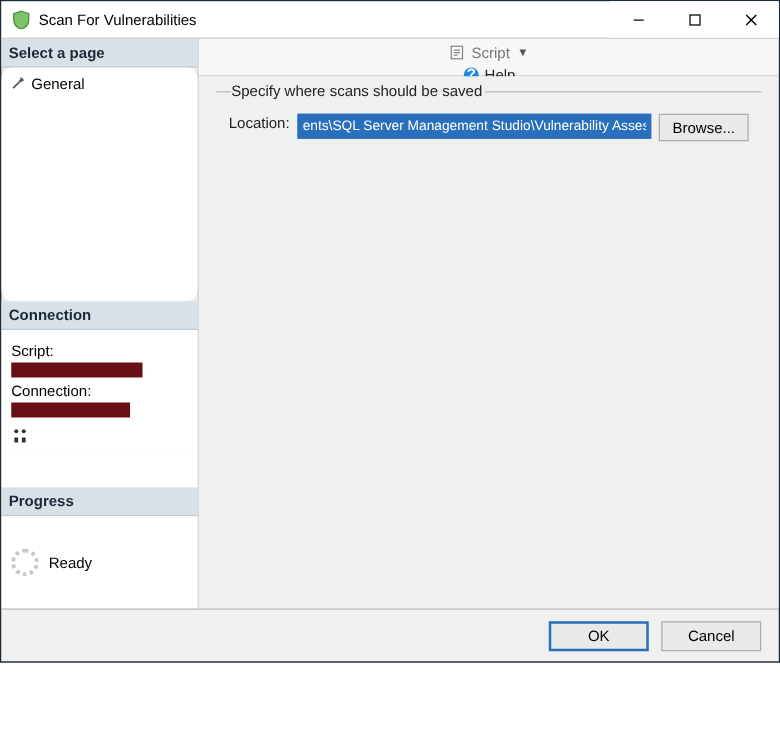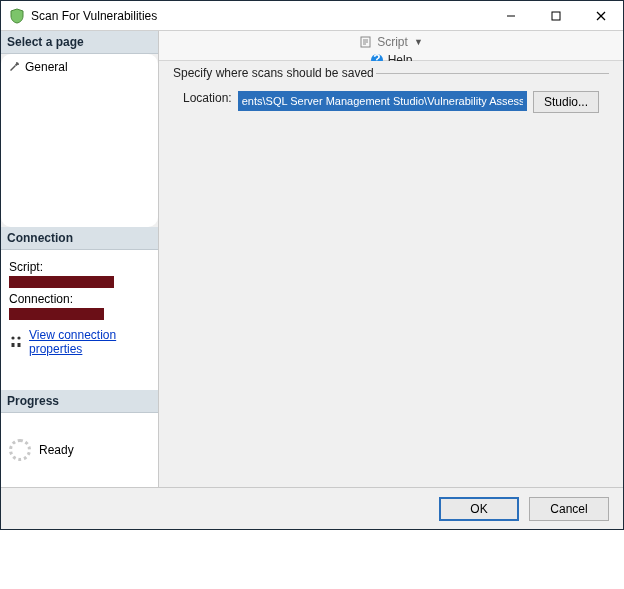--- a/index.html
+++ b/index.html
@@ -25,21 +25,21 @@
   .progress-block { background: #fff; padding: 8px; display: flex; align-items: center; gap: 8px; height: 74px; }
   .spinner { width: 22px; height: 22px; border-radius: 50%; border: 3px dotted #c8c8c8; }
   .main { flex: 1; background: #f0f0f0; display: flex; flex-direction: column; }
   .toolbar { height: 30px; display: flex; align-items: center; gap: 4px; padding: 0 8px; border-bottom: 1px solid #d5d5d5; background: #f7f7f7; flex-direction: column; }
   .tool-sep { width: 1px; height: 18px; background: #c0c0c0; margin: 0 4px; }
   .tool-item { display: flex; align-items: center; gap: 4px; color: #777; }
   .tool-item.help { color: #222; }
   .dropdown-arrow { font-size: 9px; color: #555; margin-left: 2px; }
   .content { flex: 1; background: #f0f0f0; padding: 12px 14px; }
   .groupbox { position: relative; padding: 12px 10px 10px 10px; }
-  .groupbox .legend { position: absolute; top: -7px; left: 0; padding: 0 2px 0 0; background: #f0f0f0; color: #222; font-size: 12px; }
+  .groupbox .legend { position: absolute; top: -7px; left: 12px; padding: 0 2px 0 0; background: #f0f0f0; color: #222; font-size: 12px; }
   .groupbox .line { position: absolute; top: 0; left: 0; right: 0; border-top: 1px solid #b9b9b9; }
   .form-row { display: flex; align-items: flex-start; gap: 6px; margin-top: 6px; }
   .form-row label { color: #222; }
   .location-input { flex: 1; height: 20px; border: 1px solid #2a6fbb; padding: 0 3px; font-size: 11px; color: #fff; background: #2a6fbb; }
   .location-input::selection { background: #2a6fbb; color: #fff; }
   .browse-btn { height: 22px; padding: 0 10px; background: #e9e9e9; border: 1px solid #adadad; color: #000; cursor: pointer; }
   .footer { height: 42px; display: flex; align-items: center; justify-content: flex-end; gap: 10px; padding: 0 14px; border-top: 1px solid #c9c9c9; background: #f0f0f0; }
   .dlg-btn { width: 80px; height: 24px; background: #e9e9e9; border: 1px solid #adadad; color: #000; cursor: pointer; }
   .dlg-btn.primary { border: 2px solid #2a6fbb; }
   svg { display: block; }
@@ -98,21 +98,20 @@
         <div class="label">Connection:</div>
         <div class="redbar w2"></div>
         <div class="conn-link">
           <span>
             <svg width="14" height="14" viewBox="0 0 14 14">
               <circle cx="4" cy="3" r="1.6" fill="#333"></circle>
               <circle cx="10" cy="3" r="1.6" fill="#333"></circle>
               <path d="M2.5 8 h3 v4 h-3z M8.5 8 h3 v4 h-3z" fill="#333"></path>
             </svg>
           </span>
-          <a>View connection properties</a>
         </div>
       </div>
       <div style="flex:0 0 28px; background:#fff;"></div>
 
       <div class="section-header">Progress</div>
       <div class="progress-block">
         <div class="spinner"></div>
         <span>Ready</span>
       </div>
     </div>
@@ -143,21 +142,21 @@
         </div>
       </div>
 
       <div class="content">
         <div class="groupbox">
           <div class="line"></div>
           <span class="legend">Specify where scans should be saved</span>
           <div class="form-row">
             <label>Location:</label>
             <input class="location-input" type="text" value="ents\SQL Server Management Studio\Vulnerability Assessment Reports" style="">
-            <button class="browse-btn">Studio...</button>
+            <button class="browse-btn">Browse...</button>
           </div>
         </div>
       </div>
     </div>
 
   </div>
 
   <div class="footer">
     <button class="dlg-btn primary">OK</button>
     <button class="dlg-btn">Cancel</button>

